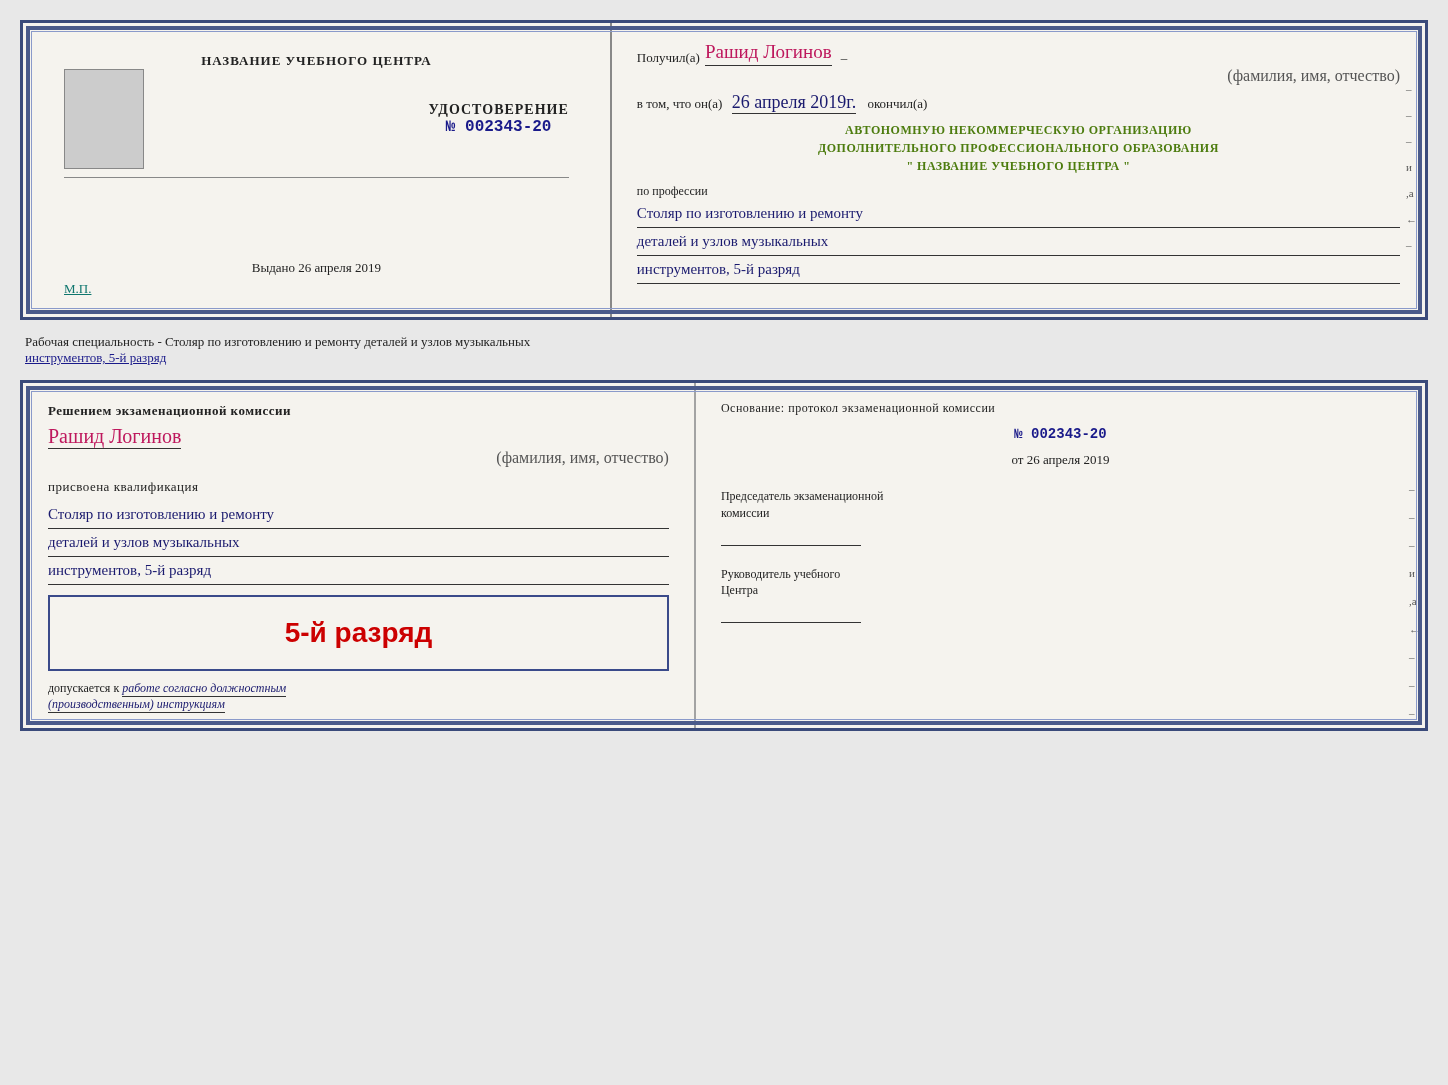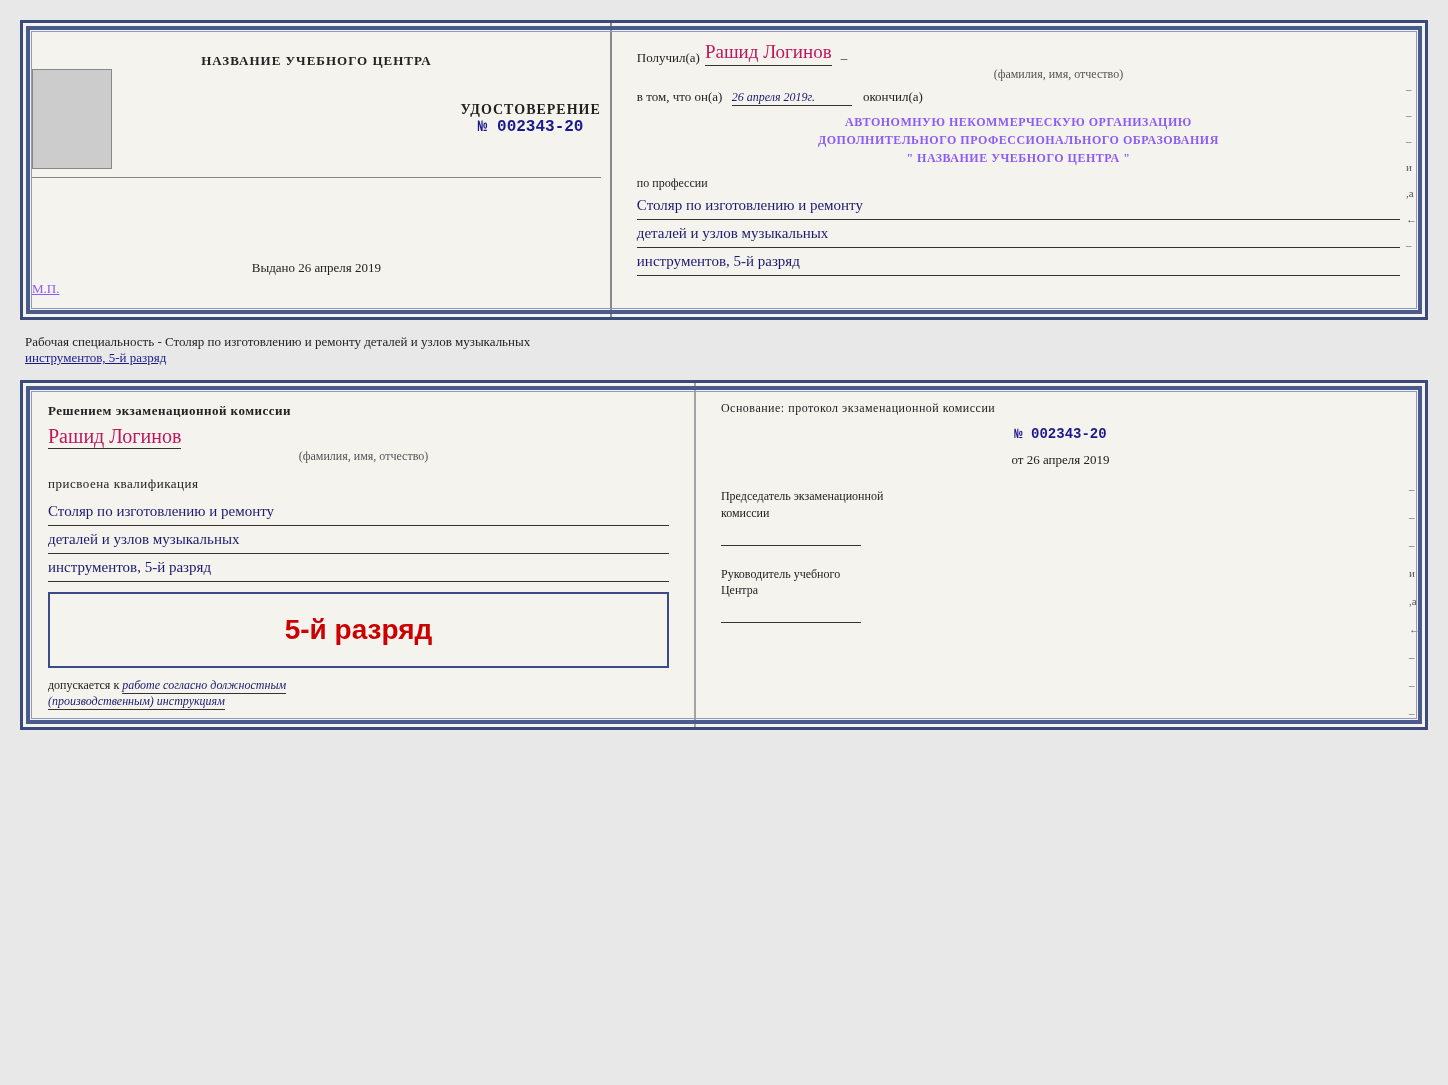--- a/index.html
+++ b/index.html
@@ -22,21 +22,21 @@
       display: flex;
       border: 3px solid #3a4a7a;
       background: #f5f3ee;
       position: relative;
       min-height: 300px;
     }
 
     .left-panel {
       width: 42%;
       border-right: 2px solid #888;
-      padding: 20px 9px;
+      padding: 20px 41px;
       display: flex;
       flex-direction: column;
       align-items: center;
       justify-content: space-between;
     }
 
     .right-panel {
       width: 58%;
       padding: 18px 25px 15px 25px;
       display: flex;
@@ -81,21 +81,21 @@
     }
 
     .vydano-line {
       font-size: 13px;
       color: #222;
       margin-top: auto;
     }
 
     .mp-line {
       font-size: 13px;
-      color: #8b5cf6;
+      color: #0f766e;
       align-self: flex-start;
       margin-top: 5px;
       text-decoration: underline;
     }
 
     .right-panel .recipient-line {
       font-size: 13px;
       color: #222;
       display: flex;
       align-items: flex-end;
@@ -109,42 +109,41 @@
       font-size: 18px;
     }
 
     .underline-field {
       border-bottom: 1px solid #333;
       min-width: 120px;
       display: inline-block;
     }
 
     .small-label {
-      font-size: 12px;
+      font-size: 16px;
       color: #555;
-      text-align: center;
+      text-align: right;
       display: block;
     }
 
     .vtom-line {
       font-size: 13px;
       color: #222;
       margin-top: 6px;
     }
 
     .vtom-handwritten {
       font-family: 'Segoe Script', 'Comic Sans MS', cursive;
       color: #1a1a6e;
-      font-size: 12px;
-      font-style: italic;
+      font-size: 18px;
     }
 
     .avt-block {
       font-size: 12px;
-      color: #8b5cf6;
+      color: #4d7c0f;
       text-align: center;
       font-weight: bold;
       letter-spacing: 0.5px;
       line-height: 1.5;
       margin-top: 6px;
     }
 
     .po-professii {
       font-size: 12px;
       color: #222;

